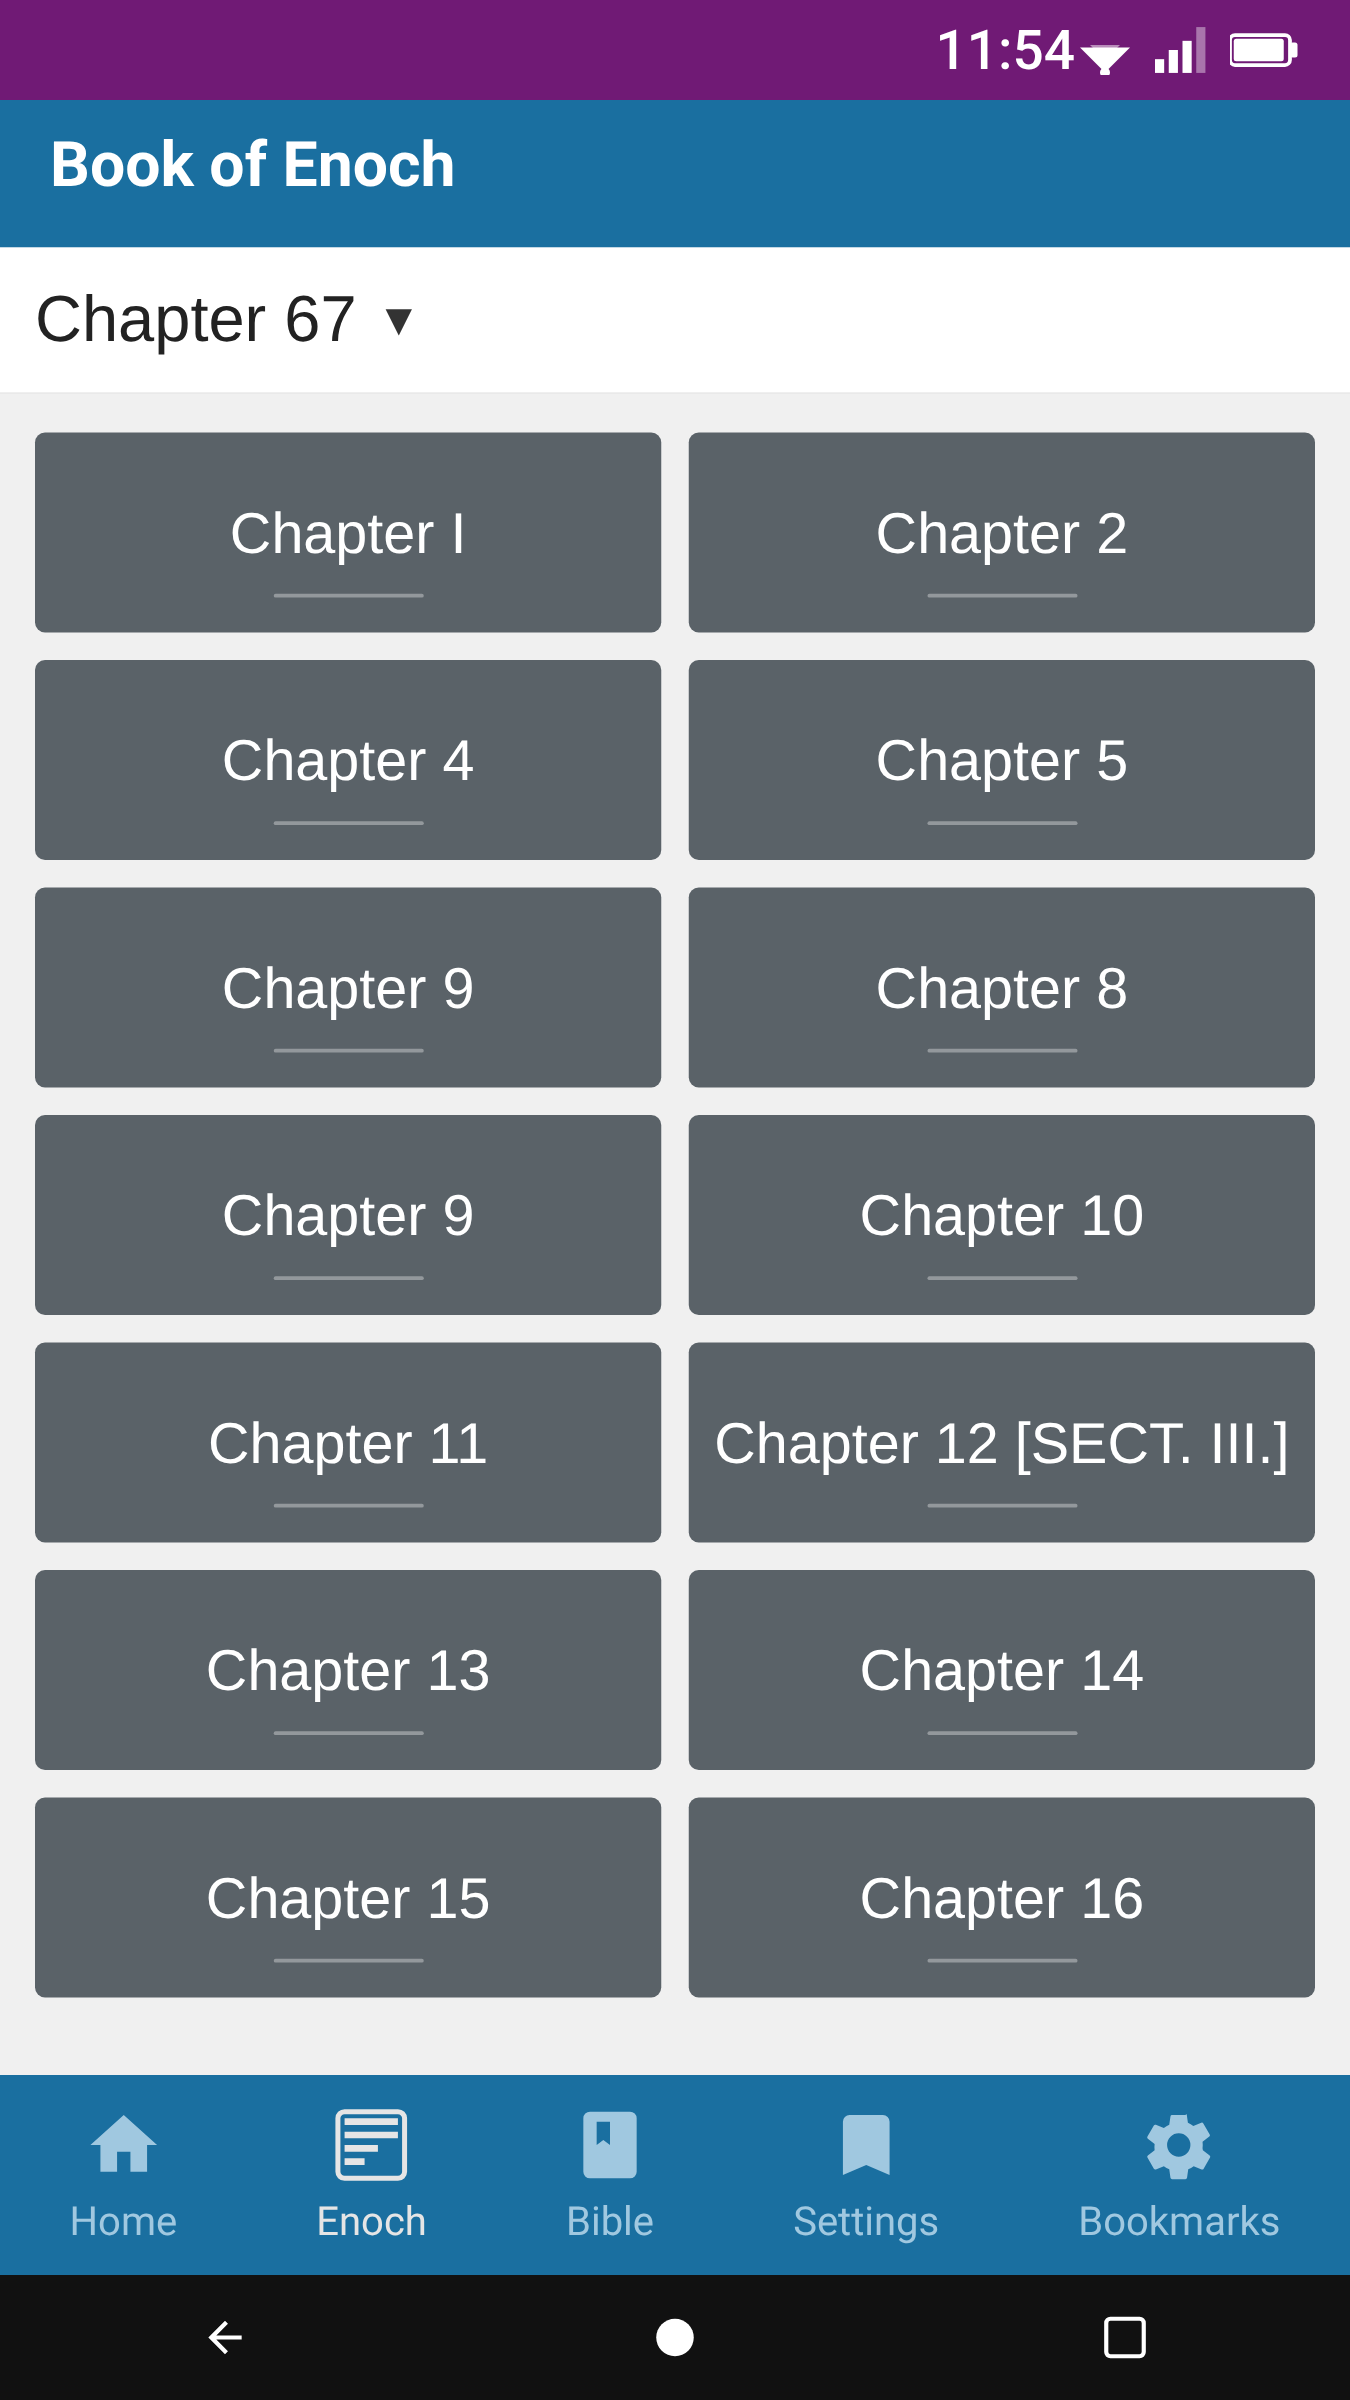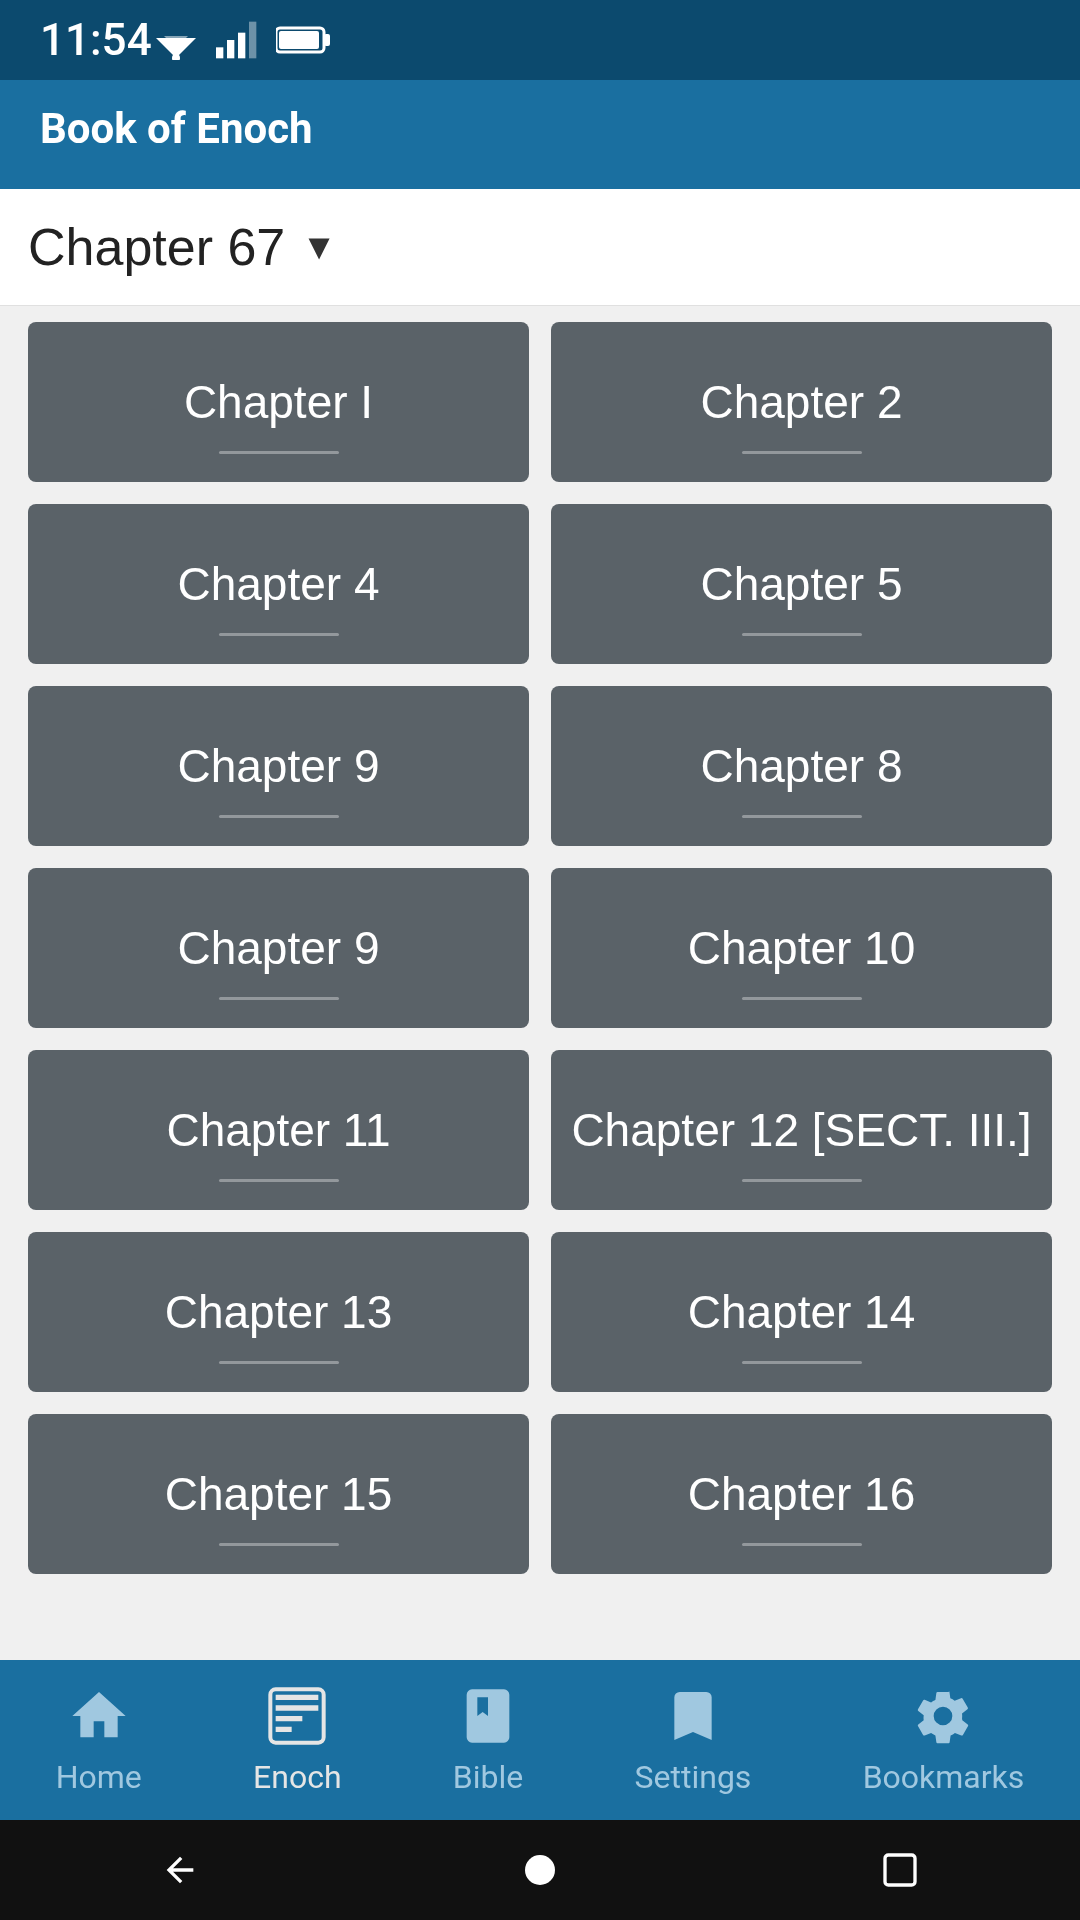--- a/index.html
+++ b/index.html
@@ -9,24 +9,24 @@
       height: 1920px;
       font-family: 'Roboto', Arial, sans-serif;
       background: #f5f5f5;
       display: flex;
       flex-direction: column;
       overflow: hidden;
     }
 
     
     .status-bar {
-      background: #0c4a6e;
+      background: #701a75;
       color: white;
       display: flex;
-      justify-content: flex-start;
+      justify-content: flex-end;
       align-items: center;
       padding: 0 40px;
       height: 80px;
       flex-shrink: 0;
     }
     .status-time {
       font-size: 44px;
       font-weight: 500;
     }
     .status-icons {
@@ -39,21 +39,21 @@
     }
 
     
     .app-header {
       background: #1a6fa0;
       padding: 24px 40px 36px 40px;
       flex-shrink: 0;
     }
     .app-title {
       color: white;
-      font-size: 42px;
+      font-size: 50px;
       font-weight: 700;
     }
 
     
     .chapter-selector-bar {
       background: white;
       padding: 28px 28px;
       display: flex;
       align-items: flex-start;
       flex-shrink: 0;
@@ -73,21 +73,21 @@
     .chapter-selector-btn .arrow {
       font-size: 36px;
       color: #333;
     }
 
     
     .chapter-grid-container {
       flex: 1;
       overflow-y: auto;
       background: #f0f0f0;
-      padding: 16px 28px;
+      padding: 31px 28px;
     }
     .chapter-grid {
       display: grid;
       grid-template-columns: 1fr 1fr;
       gap: 22px;
     }
     .chapter-btn {
       background: #5a6268;
       color: white;
       border: none;

